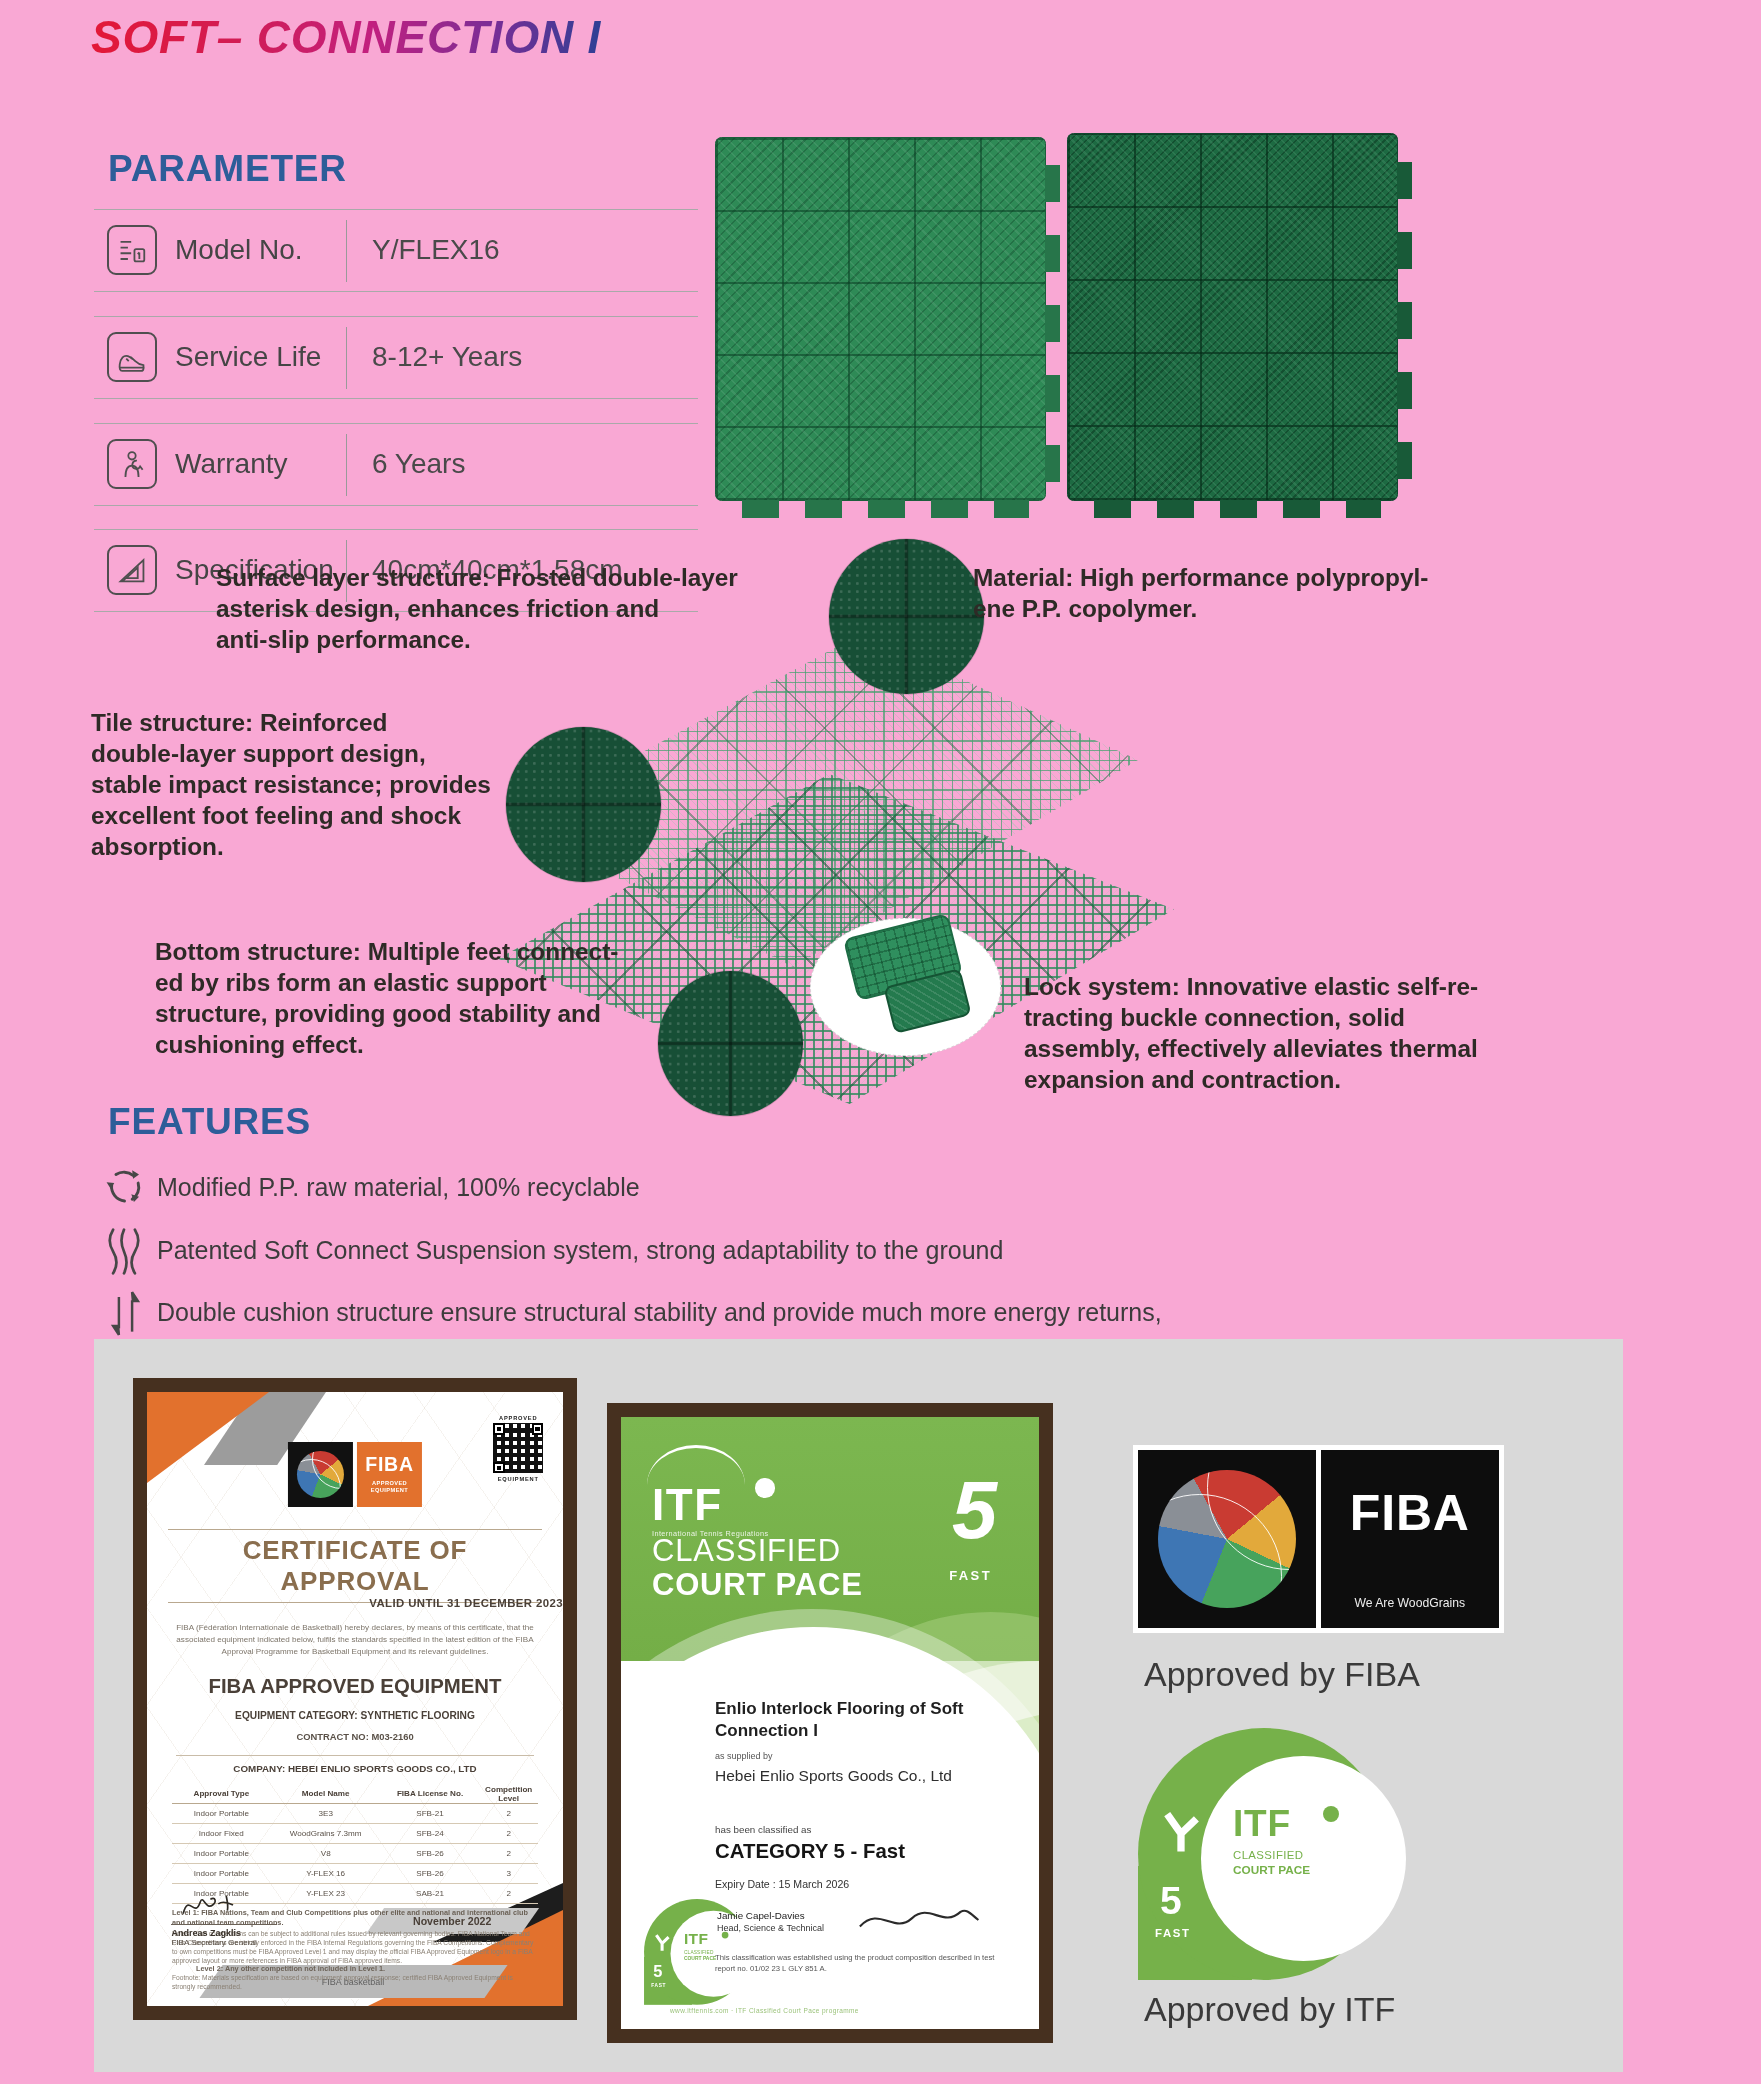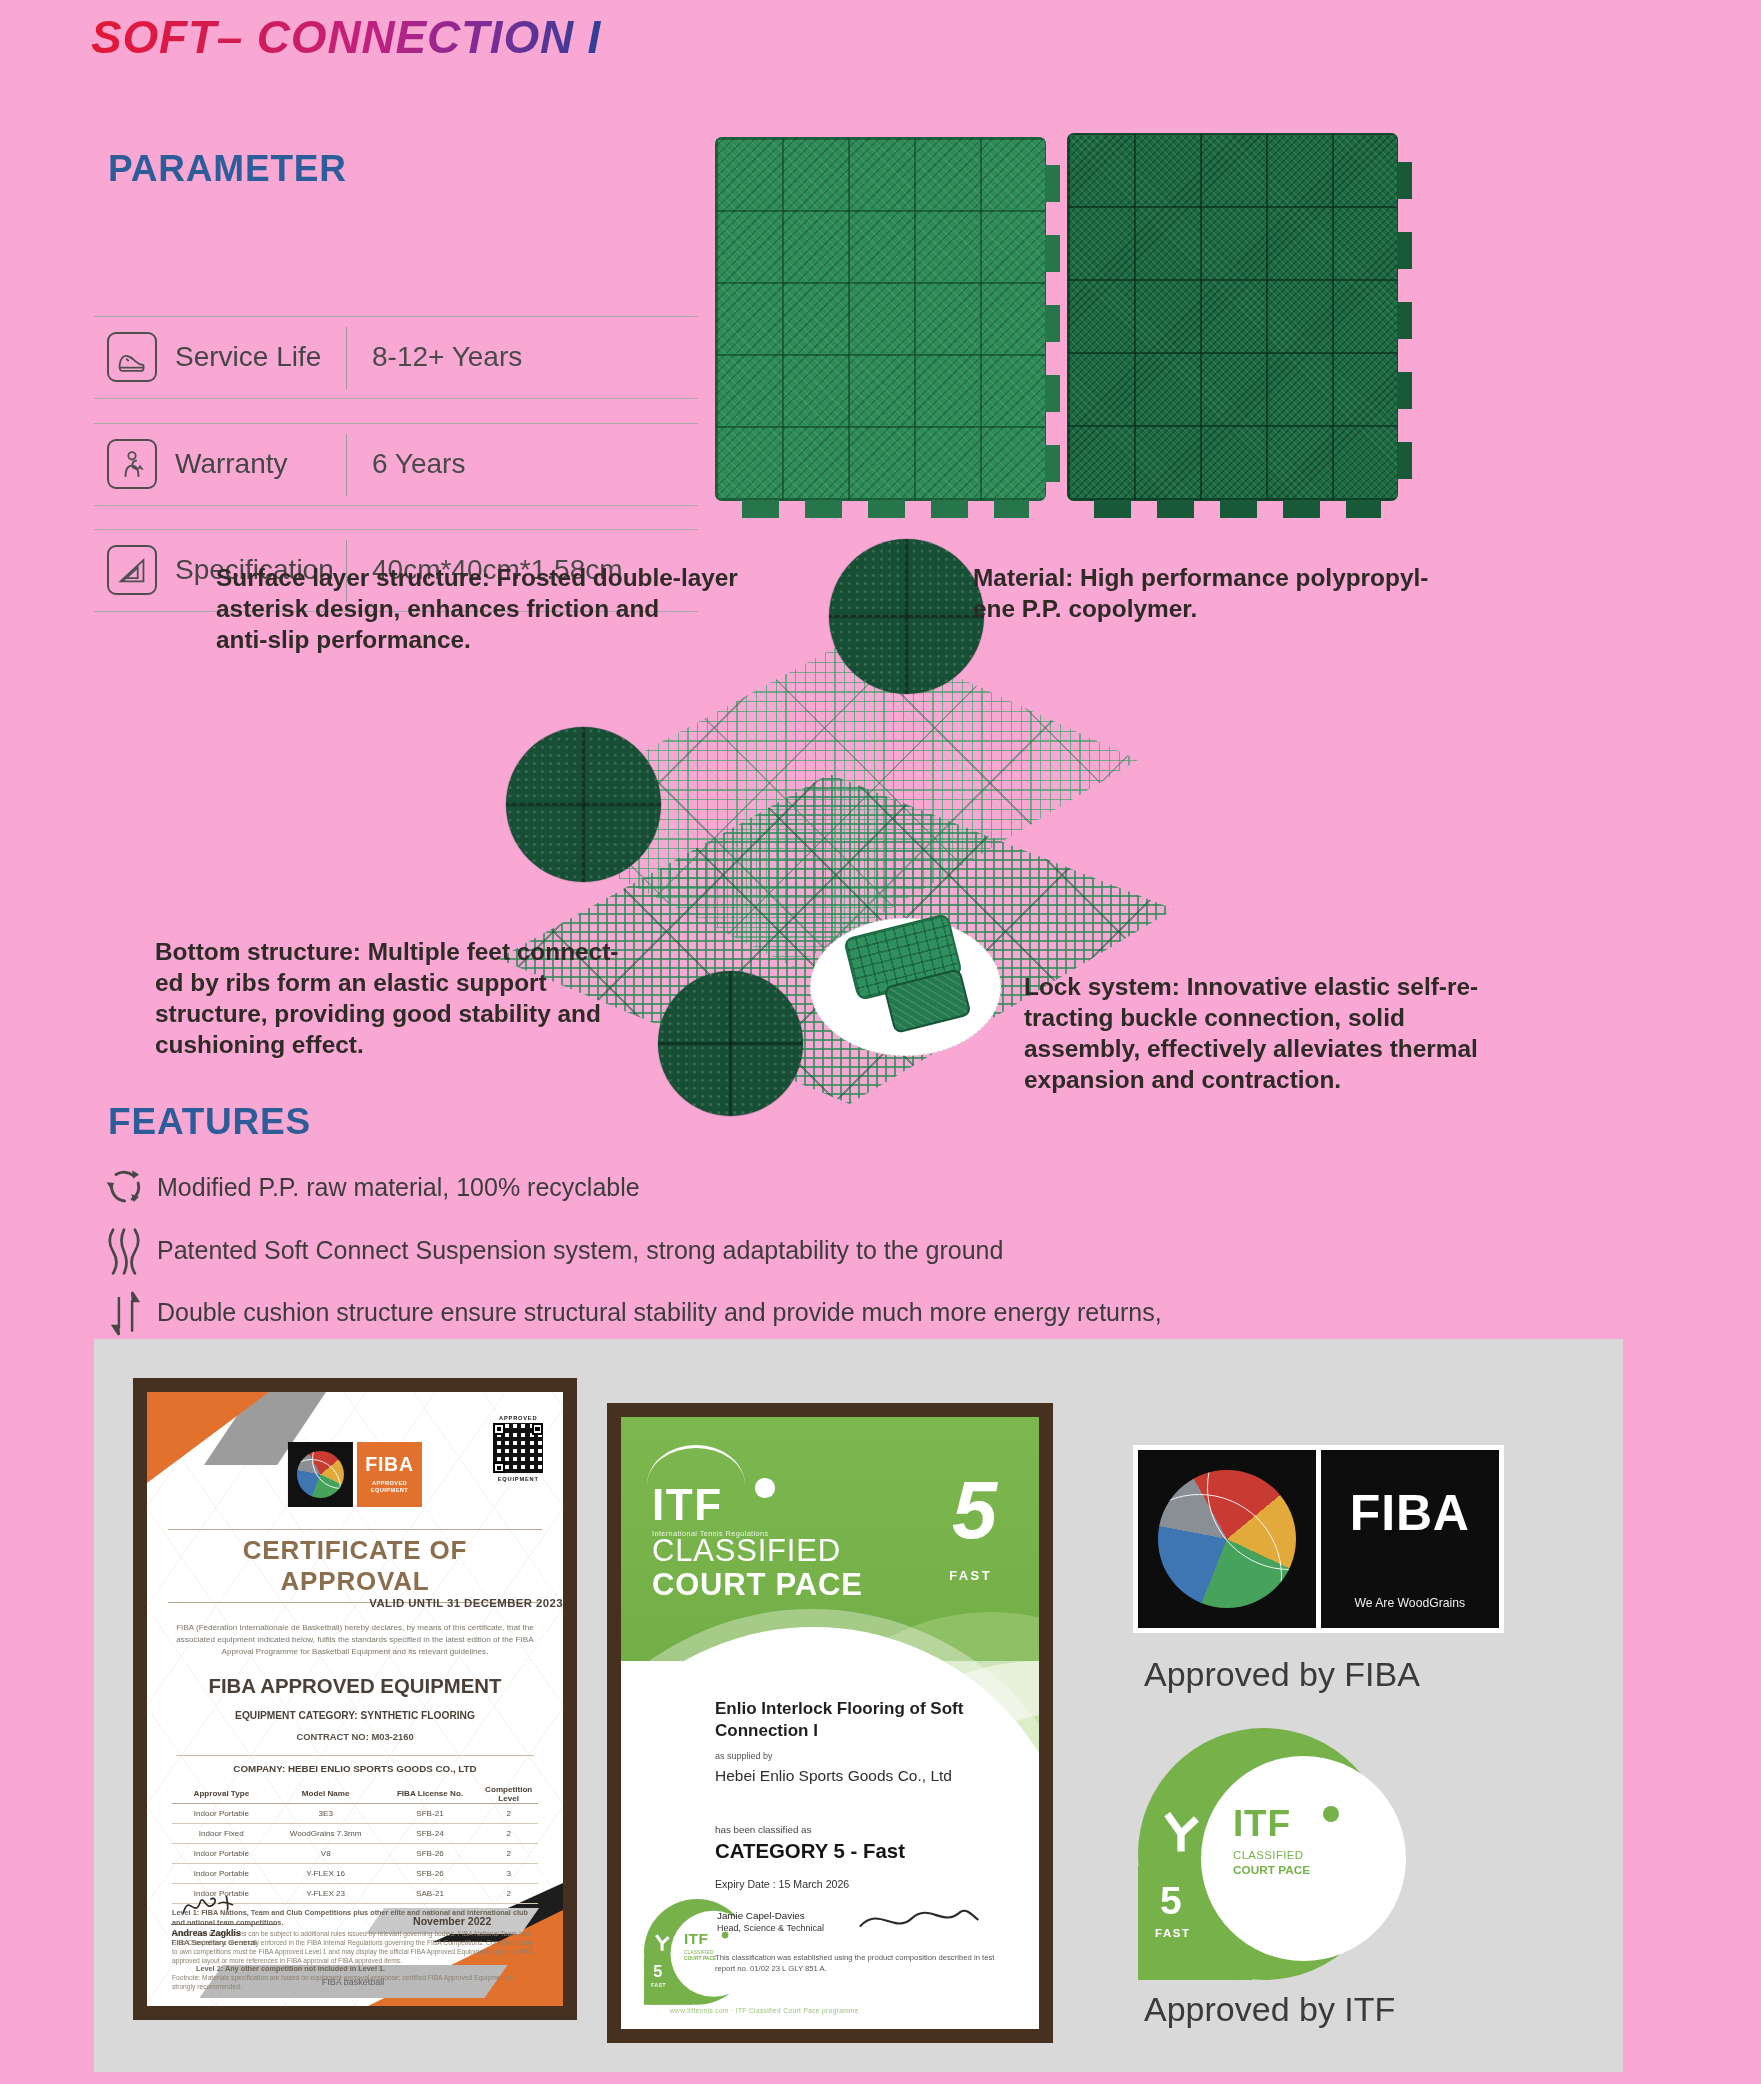--- a/index.html
+++ b/index.html
@@ -205,20 +205,32 @@
 </style>
 </head>
 <body>
 
 <div class="page">
 
   <h1 class="a title">SOFT– CONNECTION I</h1>
 
   <h2 class="a sec-h" style="left:108px;top:148px;">PARAMETER</h2>
 
+  <div class="a param-row" style="top:209px;">
+    <span class="p-icon">
+      <svg width="36" height="36" viewBox="0 0 44 44" fill="none" stroke="#4f4f4f" stroke-width="2.2">
+        <path d="M8 12h13M8 19h9M8 26h13M8 33h9"></path>
+          <rect x="25" y="21" width="12" height="15" rx="2"></rect>
+          <path d="M31 25v8M29 27l2-2"></path>
+      </svg>
+    </span>
+    <span class="p-label">Model No.</span>
+    <span class="p-div"></span>
+    <span class="p-value">Y/FLEX16</span>
+  </div>
   <div class="a param-row" style="top:316px;">
     <span class="p-icon">
       <svg width="36" height="36" viewBox="0 0 44 44" fill="none" stroke="#4f4f4f" stroke-width="2.2">
         <path d="M7 31q2-12 10-10 6 2 9 6 4 4 10 5v4q0 3-3 3H10q-4 0-3-8z"></path>
           <path d="M7 35h30M15 24l3 3M20 22l3 3"></path>
       </svg>
     </span>
     <span class="p-label">Service Life</span>
     <span class="p-div"></span>
     <span class="p-value">8-12+ Years</span>
@@ -266,20 +278,25 @@
     <div class="lock-bg"></div>
     <div class="lock-a"></div>
     <div class="lock-b"></div>
   </div>
 
   <div class="a note pre" style="left:216px;top:562px;">Surface layer structure: Frosted double-layer
 asterisk design, enhances friction and
 anti-slip performance.</div>
   <div class="a note pre" style="left:973px;top:562px;">Material: High performance polypropyl-
 ene P.P. copolymer.</div>
+  <div class="a note pre" style="left:91px;top:707px;">Tile structure: Reinforced
+double-layer support design,
+stable impact resistance; provides
+excellent foot feeling and shock
+absorption.</div>
   <div class="a note pre" style="left:155px;top:936px;">Bottom structure: Multiple feet connect-
 ed by ribs form an elastic support
 structure, providing good stability and
 cushioning effect.</div>
   <div class="a note pre" style="left:1024px;top:971px;">Lock system: Innovative elastic self-re-
 tracting buckle connection, solid
 assembly, effectively alleviates thermal
 expansion and contraction.</div>
 
   <h2 class="a sec-h" style="left:108px;top:1101px;">FEATURES</h2>

